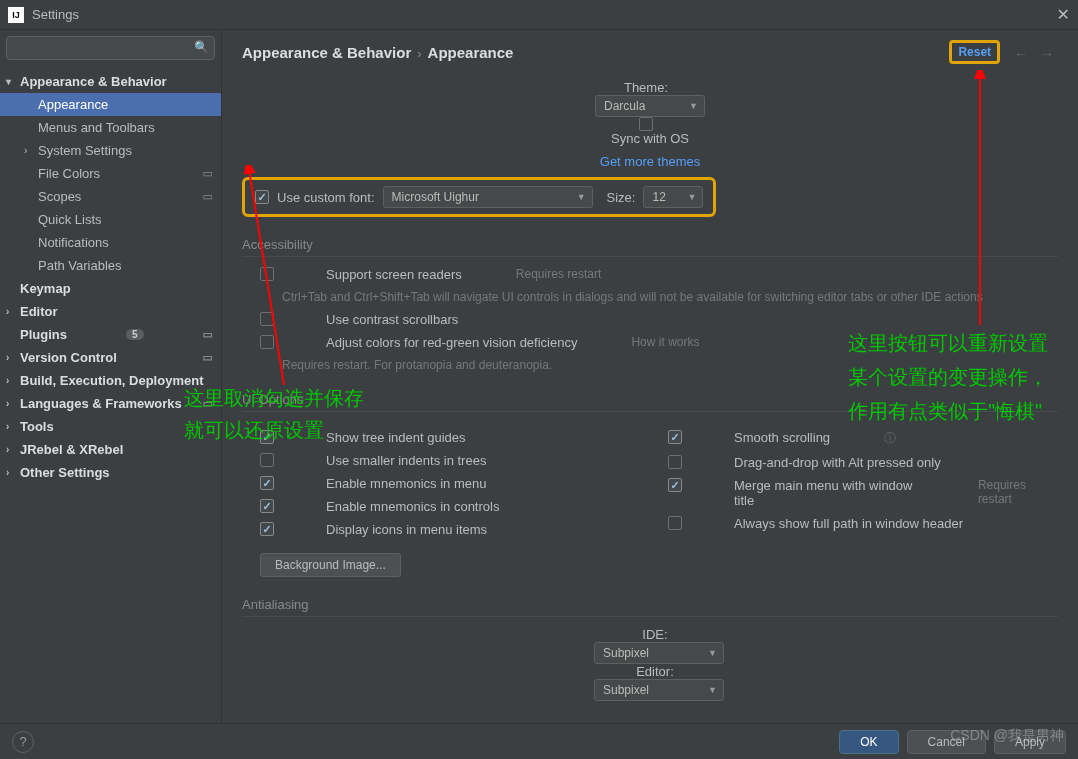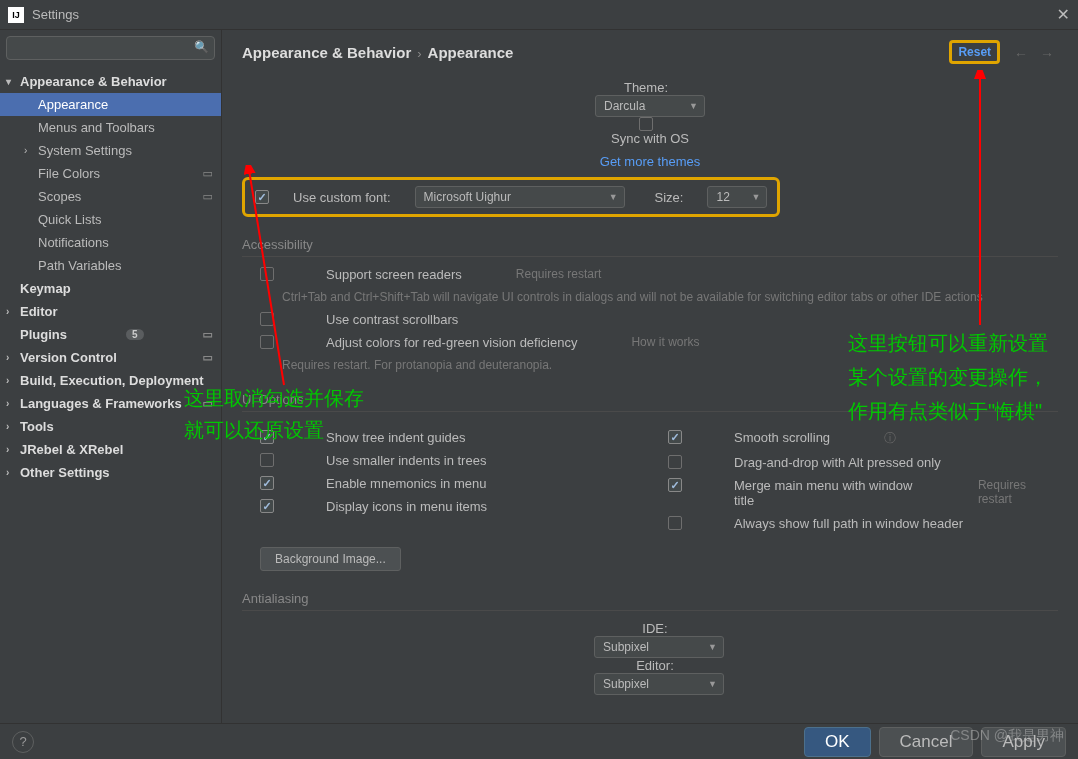--- a/index.html
+++ b/index.html
@@ -32,33 +32,33 @@
 .nav-arrows span { margin:0 4px; }
 .content { flex:1; overflow:auto; padding:0 20px 20px 20px; }
 .row { display:flex; align-items:center; margin:8px 0;flex-direction:column; }
 .label { margin-right:8px; color:#bbb; }
 .select { background:#45494a; border:1px solid #5e6060; border-radius:3px; color:#bbb; padding:3px 24px 3px 8px; font-size:12px; position:relative; display:inline-flex; align-items:center; min-width:110px; }
 .select .caret { position:absolute; right:6px; font-size:9px; color:#999; }
 .checkbox { width:14px; height:14px; border:1px solid #6e6e6e; border-radius:2px; margin-right:8px; display:inline-flex; align-items:center; justify-content:center; flex-shrink:0; }
 .checkbox.checked { background:#43494a; border-color:#888; }
 .checkbox.checked::after { content:"✓"; color:#9fbbdb; font-size:11px; font-weight:bold; }
 .link { color:#589df6; cursor:pointer; }
-.highlight-box { border:3px solid #e0a500; border-radius:6px; padding:6px 10px; margin:8px 0 4px 0; display:flex; align-items:center; width:fit-content;gap:16px; }
+.highlight-box { border:3px solid #e0a500; border-radius:6px; padding:6px 10px; margin:8px 0 4px 0; display:flex; align-items:center; width:fit-content; }
 .section-title { color:#888; border-bottom:1px solid #4a4a4a; padding-bottom:4px; margin:20px 0 10px 0; }
 .opt { display:flex; margin:8px 0 8px 18px;gap:44px; }
 .hint { color:#777; font-size:12px; margin-left:10px; }
 .subhint { color:#777; font-size:12px; margin:2px 0 8px 40px; }
 .two-col { display:flex; }
 .col { flex:1; }
 .col .opt { margin-left:18px; }
 .button { background:#4c5052; border:1px solid #5e6060; border-radius:3px; color:#bbb; padding:4px 14px; font-size:12px; cursor:pointer; }
 .footer { height:36px; border-top:1px solid #323232; display:flex; align-items:center; padding:0 12px; background:#3c3f41; }
 .footer .help { width:22px; height:22px; border:1px solid #5e6060; border-radius:11px; display:flex; align-items:center; justify-content:center; color:#999; cursor:pointer; }
 .footer .spacer { flex:1; }
-.footer .btn { background:#4c5052; border:1px solid #5e6060; border-radius:4px; color:#bbb; padding:4px 20px; margin-left:8px; font-size:17px; cursor:pointer; }
+.footer .btn { background:#4c5052; border:1px solid #5e6060; border-radius:4px; color:#bbb; padding:4px 20px; margin-left:8px; font-size:12px; cursor:pointer; }
 .footer .btn.primary { background:#365880; border-color:#4c708c; color:#fff; }
 .annot-green-left { position:absolute; left:184px; top:382px; color:#00c800; font-size:20px; pointer-events:none; line-height:1.6; }
 .annot-green-right { position:absolute; right:20px; top:326px; color:#00c800; font-size:20px; pointer-events:none; line-height:1.7; width:210px; }
 .watermark { position:absolute; right:14px; bottom:14px; color:rgba(200,200,200,0.45); font-size:14px; pointer-events:none; }
 svg.arrow { position:absolute; pointer-events:none; }
 </style>
 </head>
 <body>
 
 <div class="titlebar">
@@ -212,20 +212,24 @@
               <span class="checkbox checked"></span>
               <span>Show tree indent guides</span>
             </div>
           <div class="opt">
               <span class="checkbox"></span>
               <span>Use smaller indents in trees</span>
             </div>
           <div class="opt">
               <span class="checkbox checked"></span>
               <span>Enable mnemonics in menu</span>
+            </div>
+          <div class="opt">
+              <span class="checkbox checked"></span>
+              <span>Enable mnemonics in controls</span>
             </div>
           <div class="opt">
               <span class="checkbox checked"></span>
               <span>Display icons in menu items</span>
             </div>
         </div>
         <div class="col">
           <div class="opt">
               <span class="checkbox checked"></span>
               <span>Smooth scrolling</span>

